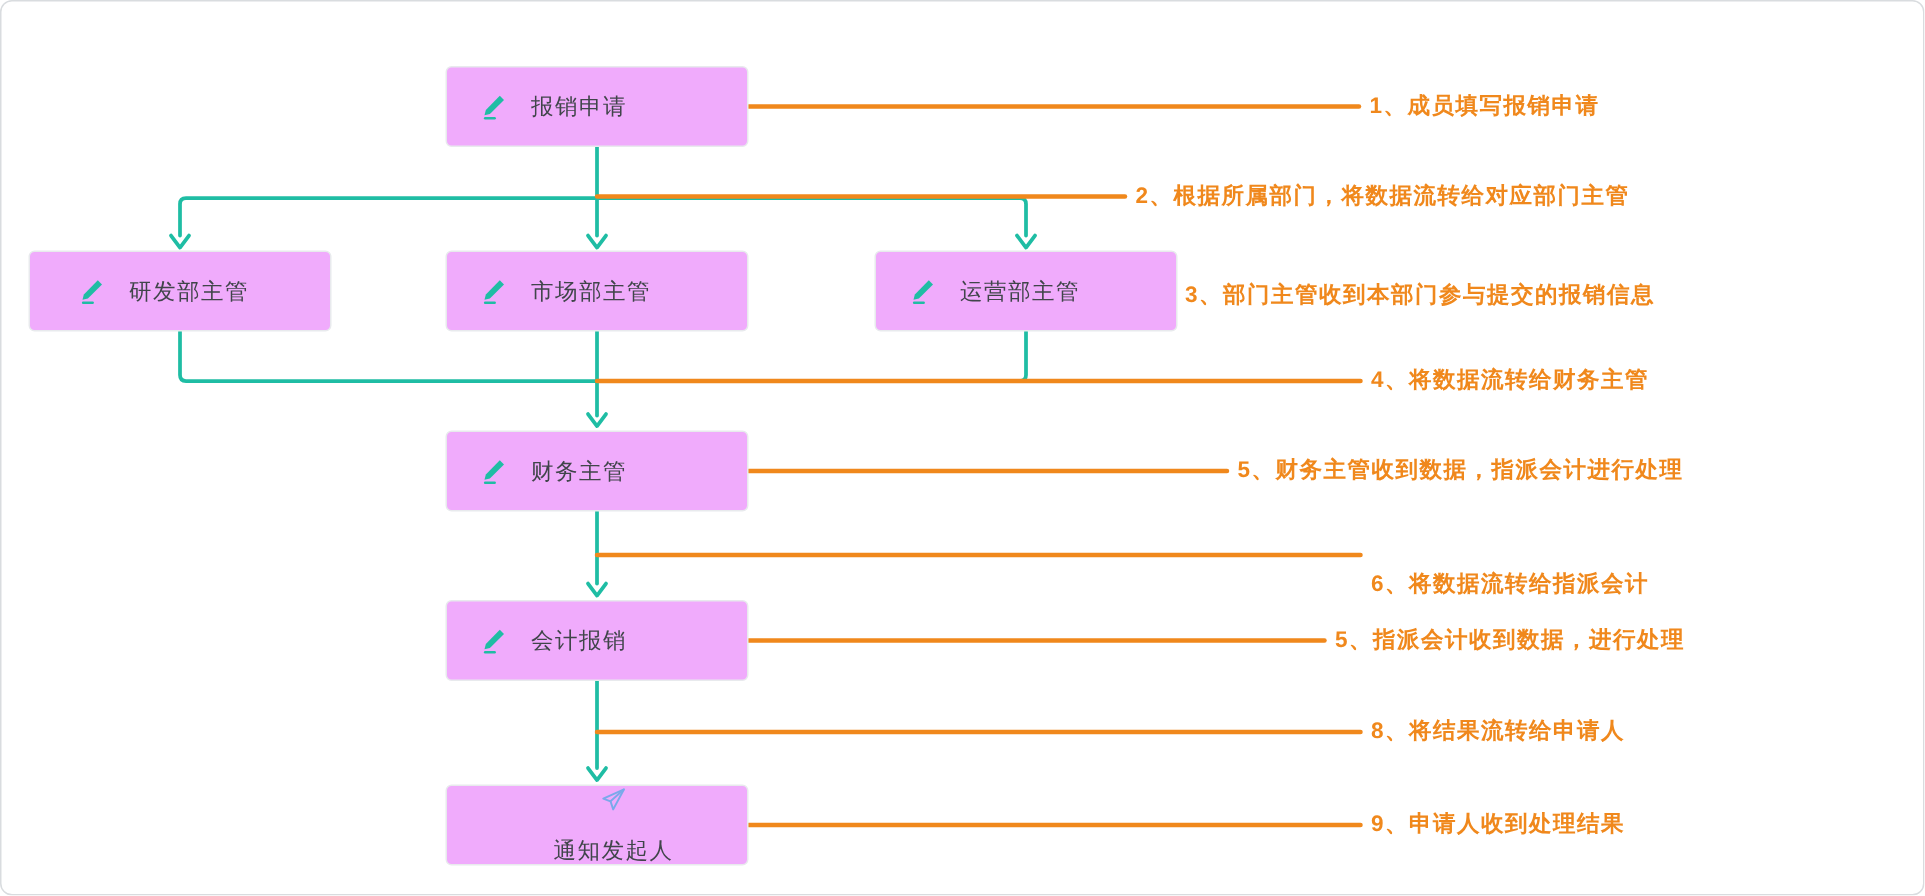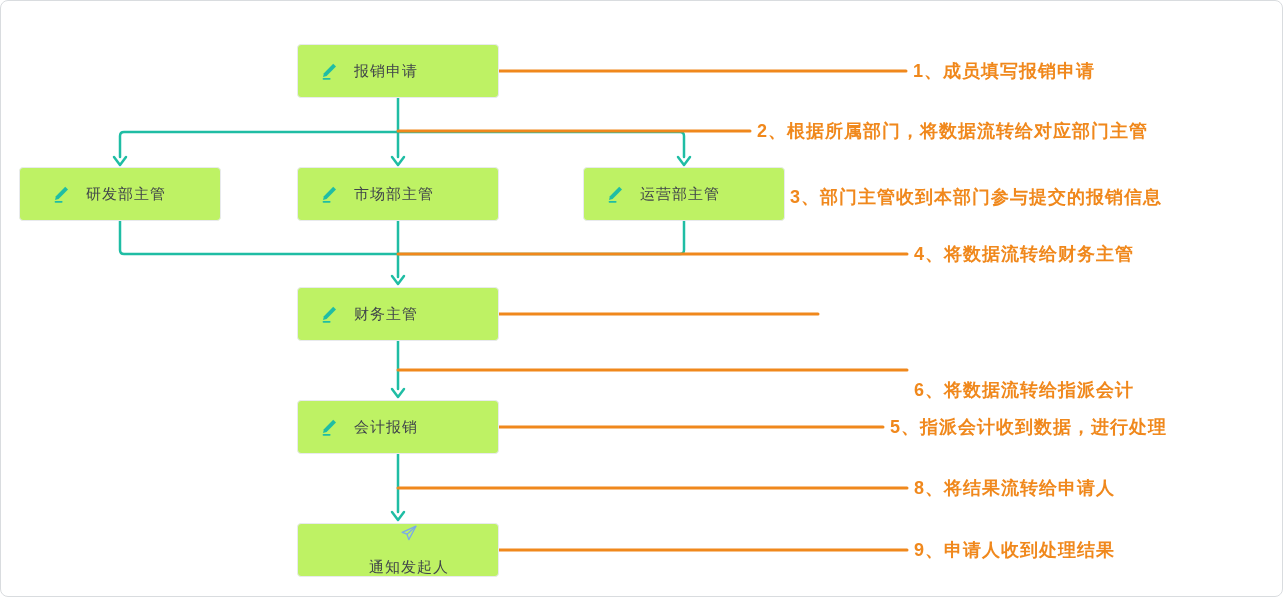--- a/index.html
+++ b/index.html
@@ -4,35 +4,35 @@
 <style>
   html,body{margin:0;padding:0;background:#ffffff;}
   body{font-family:"Liberation Sans","DejaVu Sans",sans-serif;}
   .canvas{
     position:relative;width:1283px;height:597px;box-sizing:border-box;
     background:#ffffff;border:1px solid #d9dcdf;border-radius:8px;overflow:hidden;
   }
   .wires{position:absolute;left:0;top:0;width:1283px;height:597px;z-index:1;}
   .node{
     position:absolute;width:202px;height:54px;box-sizing:border-box;z-index:3;
-    background:#bef264;border:1px solid #e8eaed;border-radius:4px;
+    background:#f0abfc;border:1px solid #e8eaed;border-radius:4px;
     display:flex;align-items:center;gap:16px;padding-left:22px;
     font-size:15px;color:#40454a;letter-spacing:1px;cursor:pointer;
   }
   .node .node-icon{width:18px;height:18px;display:flex;align-items:center;justify-content:center;flex:0 0 auto;}
   .node-apply  {left:296px;top:43px;}
   .node-rd     {left:18px; top:166px;padding-left:32px;}
   .node-market {left:296px;top:166px;}
   .node-ops    {left:582px;top:166px;}
   .node-finance{left:296px;top:286px;}
   .node-account{left:296px;top:399px;text-align:center;}
   .node-notify {left:296px;top:522px;flex-direction:column;}
   .anno{
     position:absolute;z-index:2;white-space:nowrap;
-    font-size:18px;line-height:26px;font-weight:bold;color:#f0881c;letter-spacing:1px;
+    font-size:15px;line-height:26px;font-weight:bold;color:#f0881c;letter-spacing:1px;
   }
   .anno-1{left:912px;top:57px;}
   .anno-2{left:756px;top:117px;}
   .anno-3{left:789px;top:183px;}
   .anno-4{left:913px;top:240px;}
   .anno-5{left:824px;top:300px;}
   .anno-6{left:913px;top:376px;}
   .anno-7{left:889px;top:413px;}
   .anno-8{left:913px;top:474px;}
   .anno-9{left:913px;top:536px;}
@@ -140,18 +140,19 @@
         <path d="M7 10.2 L16 2.2" fill="none" stroke="#7AA9EA" stroke-width="1.3"></path>
       </svg>
     </span>
     <span>通知发起人</span>
   </div>
 
   <div class="anno anno-1">1、成员填写报销申请</div>
   <div class="anno anno-2">2、根据所属部门，将数据流转给对应部门主管</div>
   <div class="anno anno-3">3、部门主管收到本部门参与提交的报销信息</div>
   <div class="anno anno-4">4、将数据流转给财务主管</div>
+  <div class="anno anno-5">5、财务主管收到数据，指派会计进行处理</div>
   <div class="anno anno-6">6、将数据流转给指派会计</div>
   <div class="anno anno-7">5、指派会计收到数据，进行处理</div>
   <div class="anno anno-8">8、将结果流转给申请人</div>
   <div class="anno anno-9">9、申请人收到处理结果</div>
 
 </div>
 
 </body></html>

